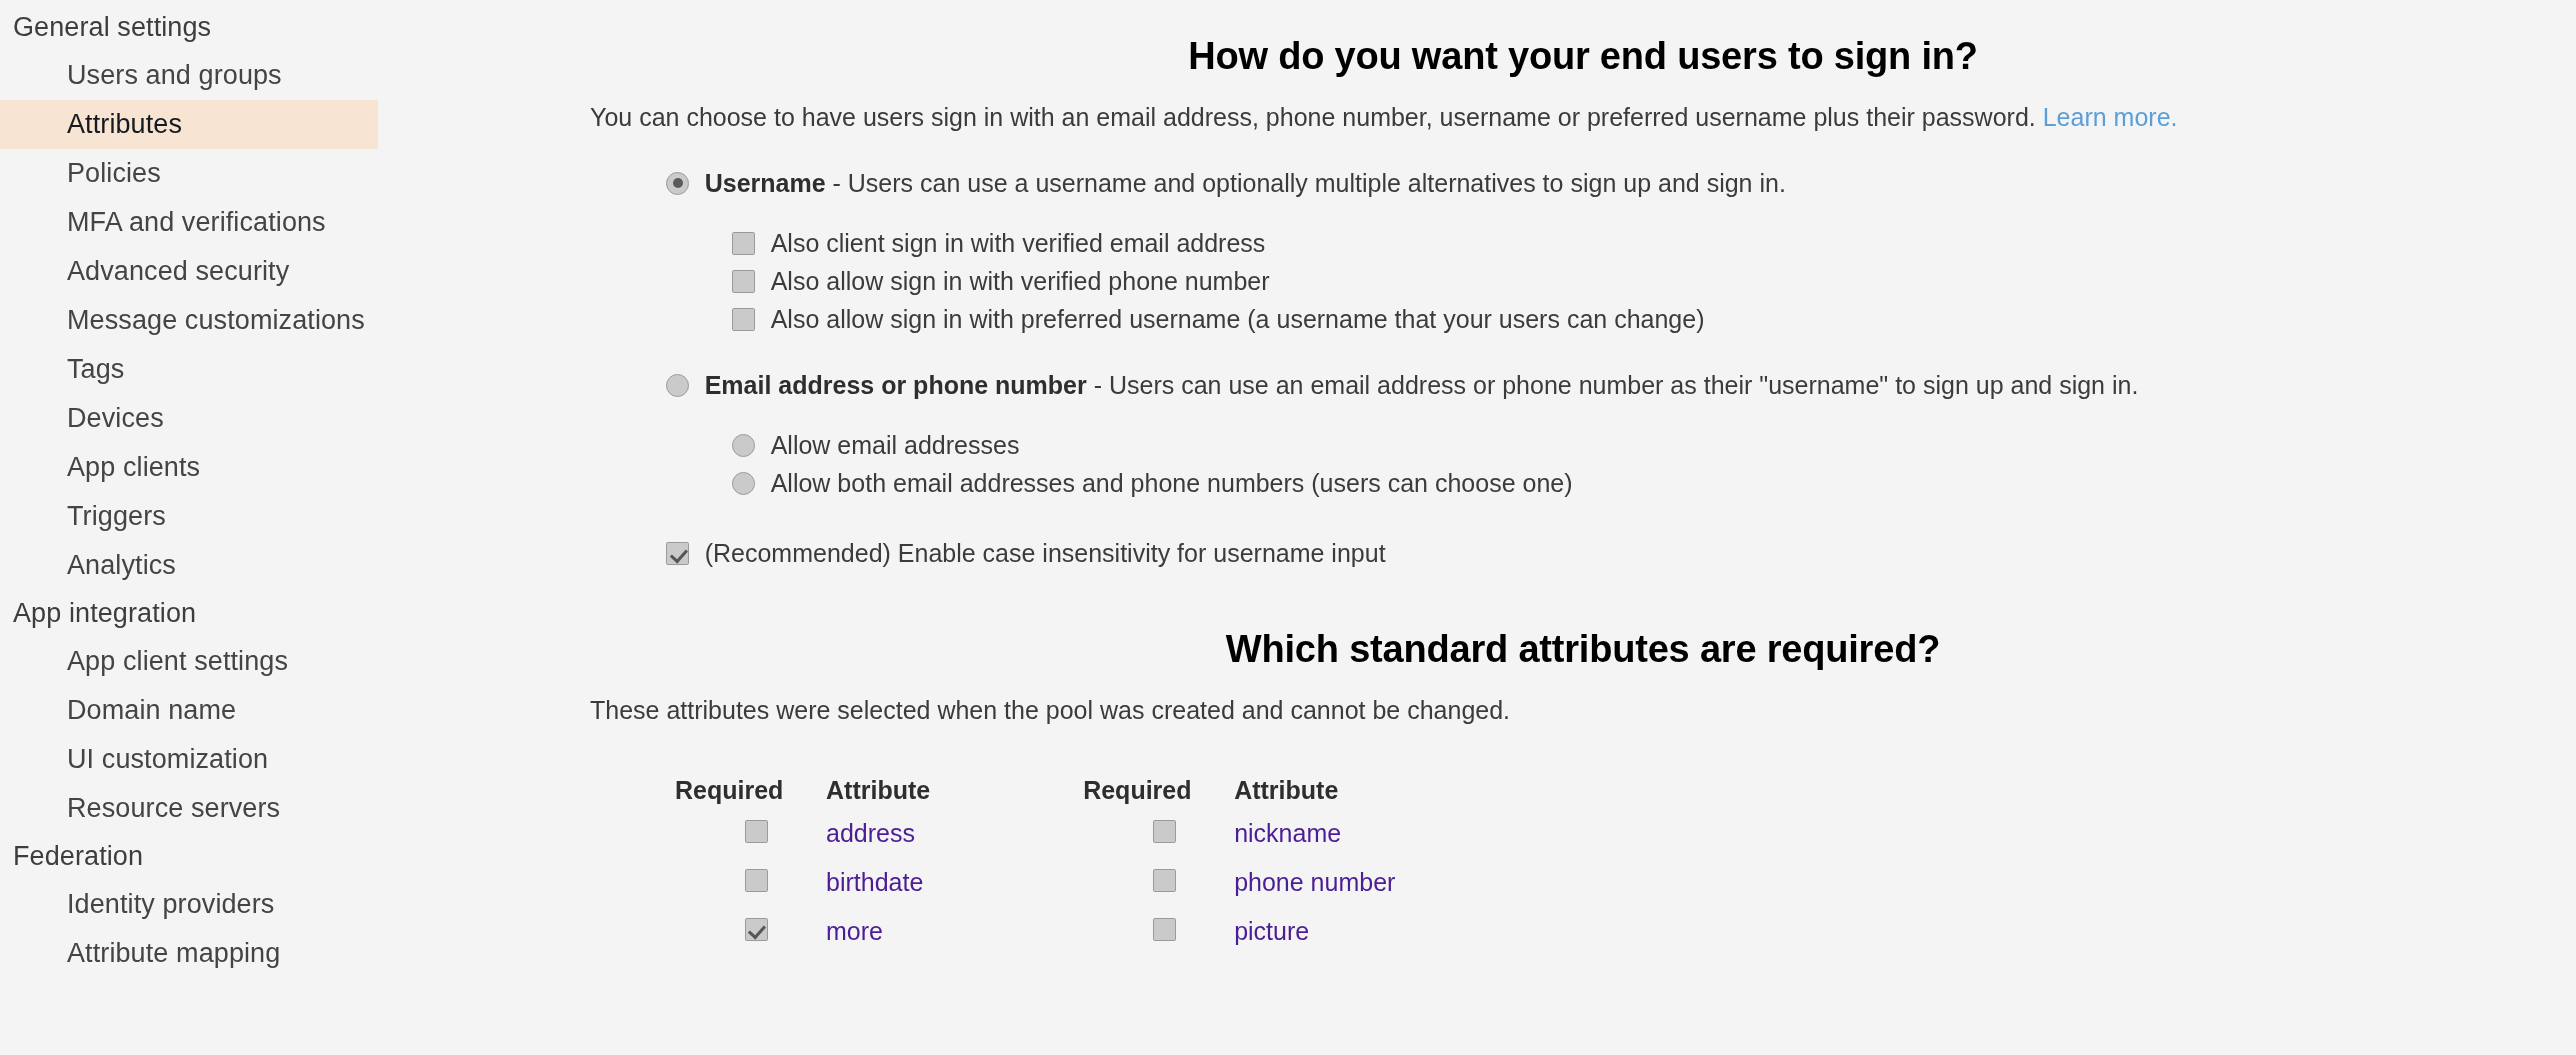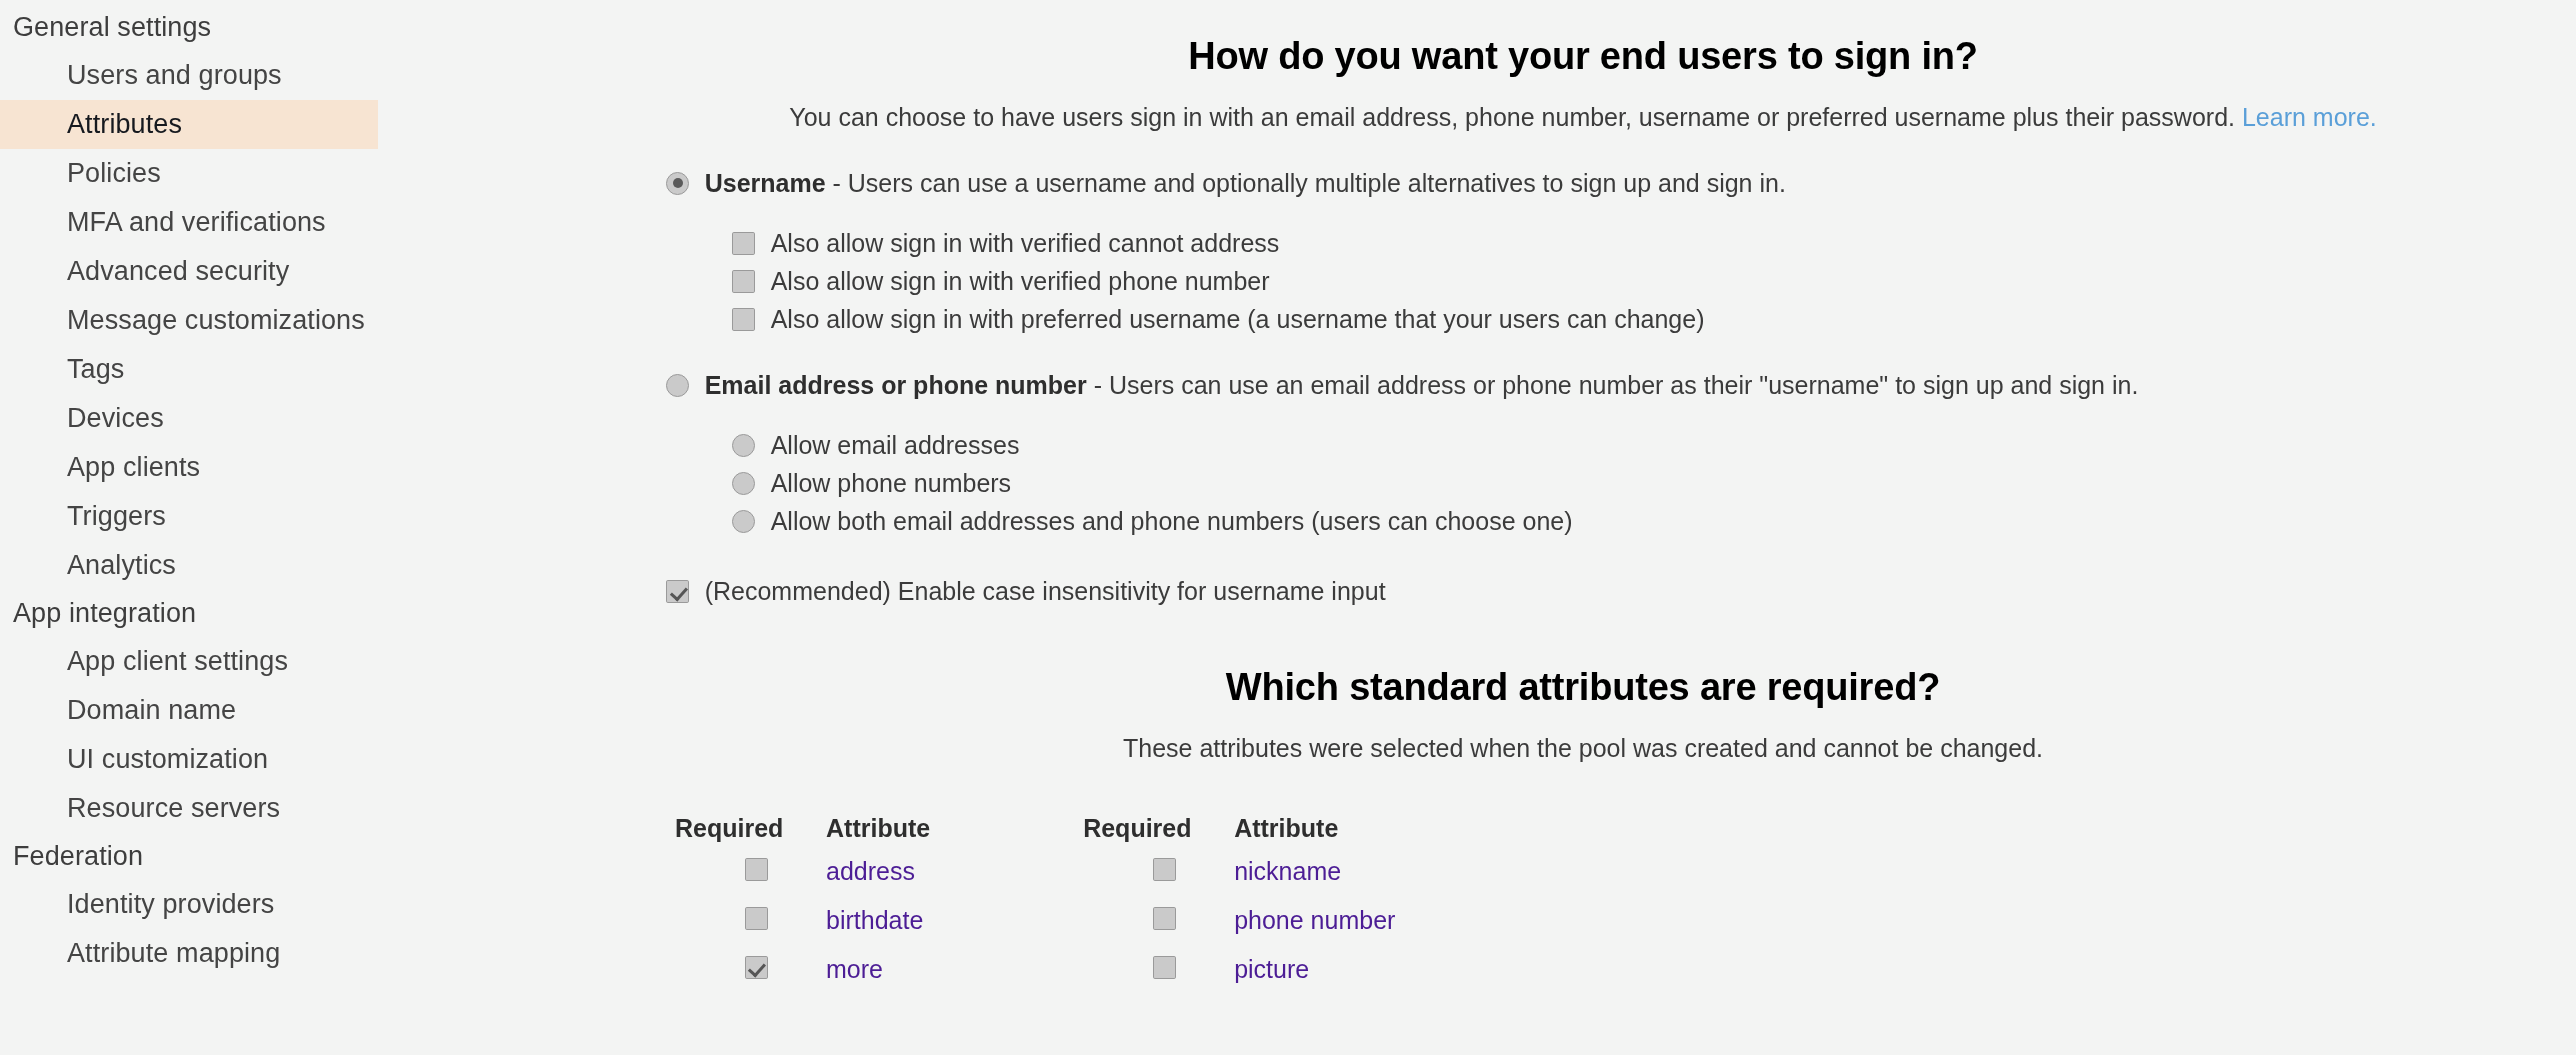--- a/index.html
+++ b/index.html
@@ -61,21 +61,20 @@
   }
   .section-heading {
     text-align: center;
     font-size: 38px;
     font-weight: bold;
     color: #000000;
     letter-spacing: -0.2px;
     padding-top: 9.2px;
   }
   .section-sub {
-    text-align: center;
     font-size: 25px;
     color: #3b3b3b;
     margin-top: 24px;
   }
   .link {
     color: #5a9fd8;
     text-decoration: none;
     cursor: pointer;
   }
 
@@ -224,21 +223,21 @@
 
       <div class="opt-row">
         <span class="radio checked"></span>
         <span class="opt-label"><b>Username</b><span> - Users can use a username and optionally multiple alternatives to sign up and sign in.</span></span>
       </div>
 
       <div class="group-gap-sm"></div>
 
       <div class="opt-row sub">
         <span class="checkbox"></span>
-        <span class="opt-label">Also allow sign in with verified cannot address</span>
+        <span class="opt-label">Also client sign in with verified email address</span>
       </div>
       <div class="opt-row sub">
         <span class="checkbox"></span>
         <span class="opt-label">Also allow sign in with verified phone number</span>
       </div>
       <div class="opt-row sub">
         <span class="checkbox"></span>
         <span class="opt-label">Also allow sign in with preferred username (a username that your users can change)</span>
       </div>
 
@@ -247,24 +246,20 @@
       <div class="opt-row">
         <span class="radio"></span>
         <span class="opt-label"><b>Email address or phone number</b><span> - Users can use an email address or phone number as their "username" to sign up and sign in.</span></span>
       </div>
 
       <div class="group-gap-sm"></div>
 
       <div class="opt-row sub">
         <span class="radio"></span>
         <span class="opt-label">Allow email addresses</span>
-      </div>
-      <div class="opt-row sub">
-        <span class="radio"></span>
-        <span class="opt-label">Allow phone numbers</span>
       </div>
       <div class="opt-row sub">
         <span class="radio"></span>
         <span class="opt-label">Allow both email addresses and phone numbers (users can choose one)</span>
       </div>
     </div>
 
     <div class="case-row">
       <span class="checkbox checked"></span>
       <span class="opt-label">(Recommended) Enable case insensitivity for username input</span>

